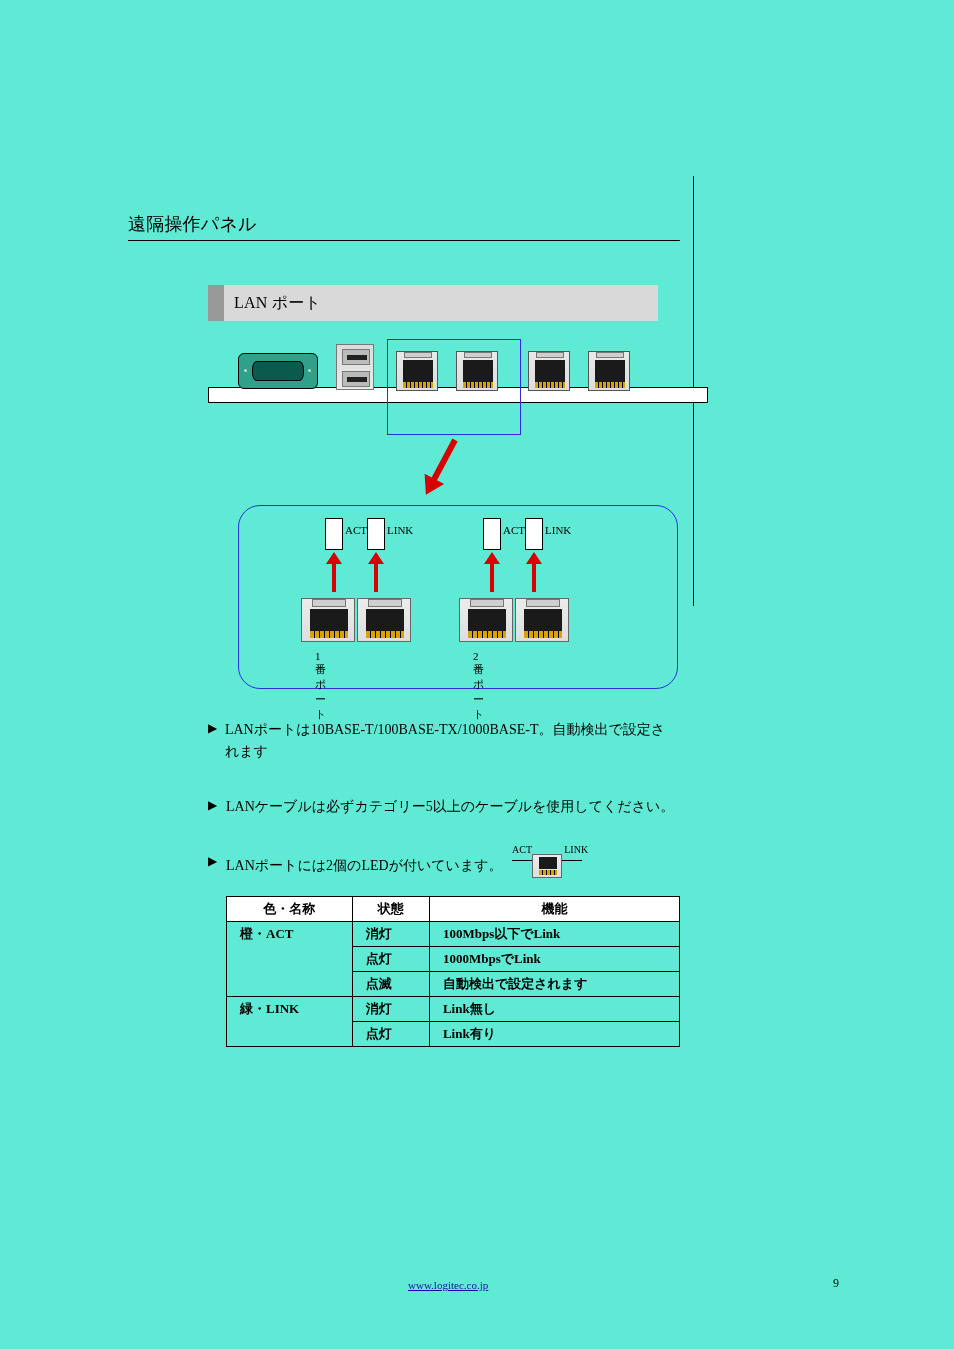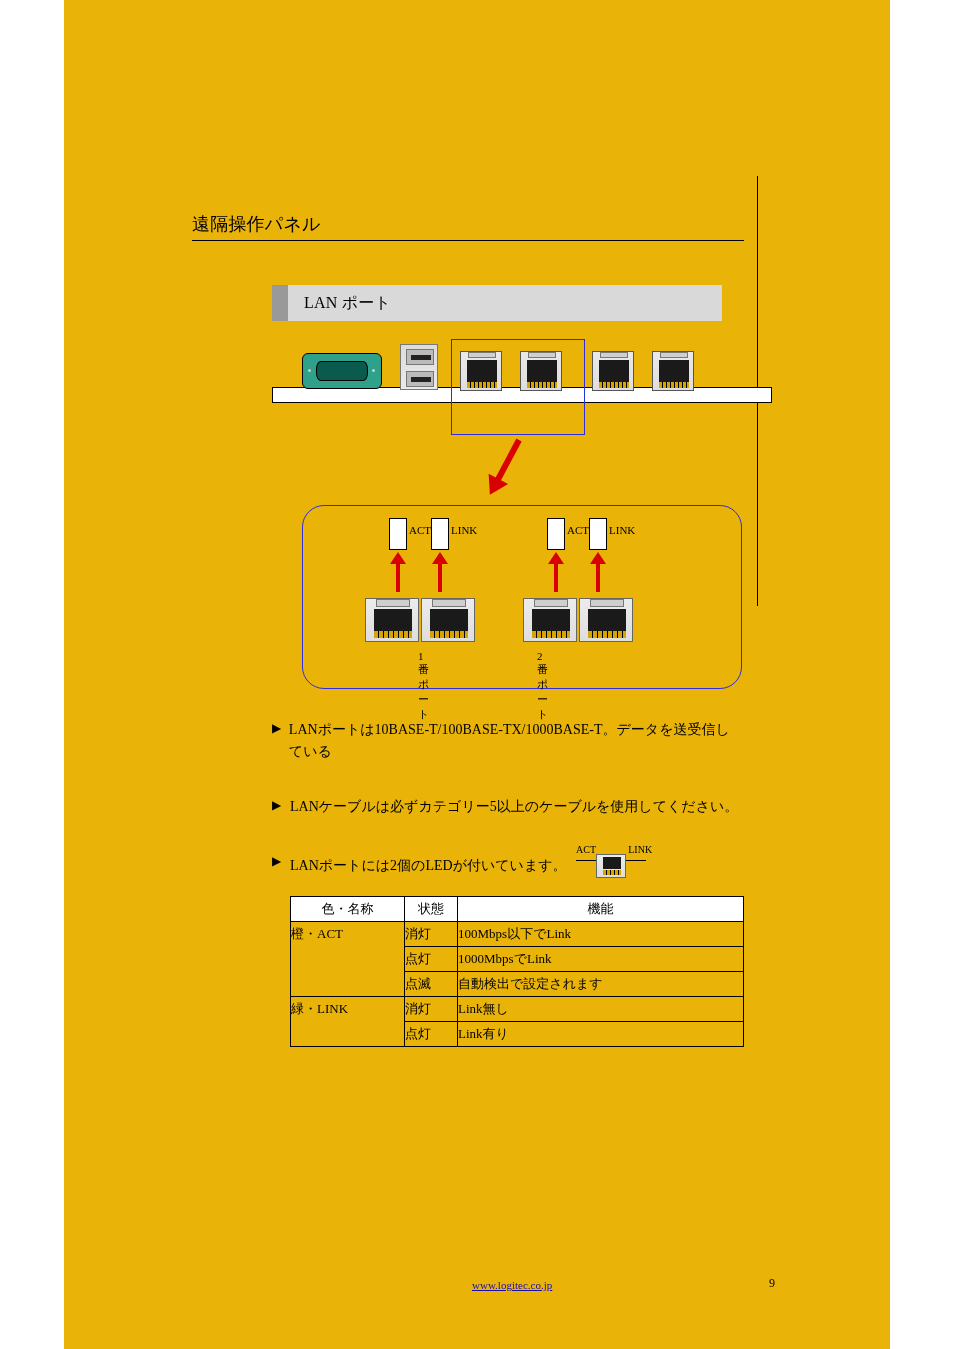--- a/index.html
+++ b/index.html
@@ -5,25 +5,25 @@
   * { box-sizing: border-box; }
   html, body {
     margin: 0;
     padding: 0;
     background: #fff;
     font-family: "Times New Roman", Times, serif;
     color: #000;
     font-size: 14px;
   }
   .page {
-    width: 826px;
+    width: 954px;
     height: 1349px;
     position: relative;
     margin: 0 auto;
-    background: #eab308;
+    background: #5eead4;
   }
   .vline {
     position: absolute;
     top: 176px;
     left: 693px;
     width: 1px;
     height: 430px;
     background: #000;
   }
   .content {
@@ -52,21 +52,21 @@
   }
   .band-left {
     width: 16px;
     background: #999;
   }
   .band-right {
     flex: 1;
     background: #d9d9d9;
     display: flex;
     align-items: center;
-    padding-left: 16px;
+    padding-left: 10px;
     font-size: 16px;
     letter-spacing: 0.2px;
   }
 
   
   .panel-wrap {
     margin-top: 18px;
     margin-left: 80px;
     width: 502px;
     height: 68px;
@@ -270,23 +270,23 @@
   
   table.led {
     margin-top: 14px;
     margin-left: 98px;
     border-collapse: collapse;
     width: 454px;
     font-size: 13px;
   }
   table.led td, table.led th {
     border: 1px solid #000;
-    padding: 3px 0;
+    padding: 3px 13px;
     text-align: left;
-    font-weight: normal;
+    font-weight: bold;
     vertical-align: top;
   }
   table.led th { background:#fff; }
   table.led .hcell { text-align:center; }
 
   .footer-link {
     position:absolute;
     left: 408px;
     bottom: 58px;
     font-size: 11px;
@@ -381,21 +381,21 @@
         <div class="rj45s" style="left:-20px;">
             <div class="cap"></div>
             <div class="jack"></div>
             <div class="pins"></div>
           </div>
         <div class="rj45s" style="left:36px;">
             <div class="cap"></div>
             <div class="jack"></div>
             <div class="pins"></div>
           </div>
-        <span class="rjlabel" style="left:-6px; top:132px;margin-left:39px;">1番ポート</span>
+        <span class="rjlabel" style="left:-6px; top:132px;">1番ポート</span>
       </div>
 
       <div class="bgrp g2">
         <div class="bx l"></div>
         <span class="bx-label act">ACT</span>
         <div class="bx r"></div>
         <span class="bx-label link">LINK</span>
         <div class="up-arrow l">
             <div class="hd"></div>
             <div class="sh"></div>
@@ -415,21 +415,21 @@
             <div class="pins"></div>
           </div>
         <span class="rjlabel" style="left:-6px; top:132px;">2番ポート</span>
       </div>
 
     </div>
 
     <div class="bullets">
       <div class="brow">
         <div class="bmark">▶</div>
-        <div class="btext">LANポートは10BASE-T/100BASE-TX/1000BASE-T。データを送受信している</div>
+        <div class="btext">LANポートは10BASE-T/100BASE-TX/1000BASE-T。自動検出で設定されます</div>
       </div>
       <div class="brow">
         <div class="bmark">▶</div>
         <div class="btext">LANケーブルは必ずカテゴリー5以上のケーブルを使用してください。</div>
       </div>
       <div class="brow">
         <div class="bmark">▶</div>
         <div class="btext">
           <span>LANポートには2個のLEDが付いています。</span>
           <span class="lan-fig">

